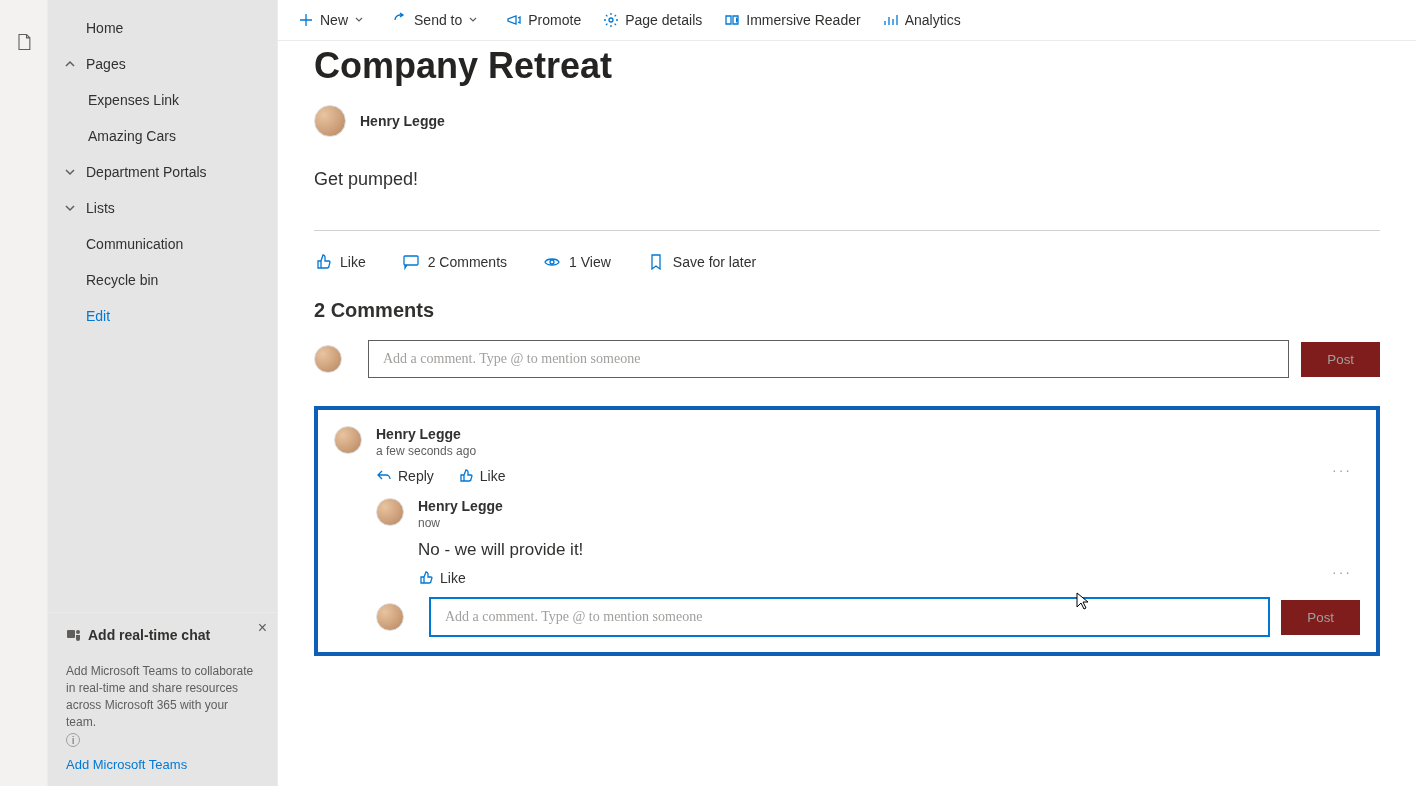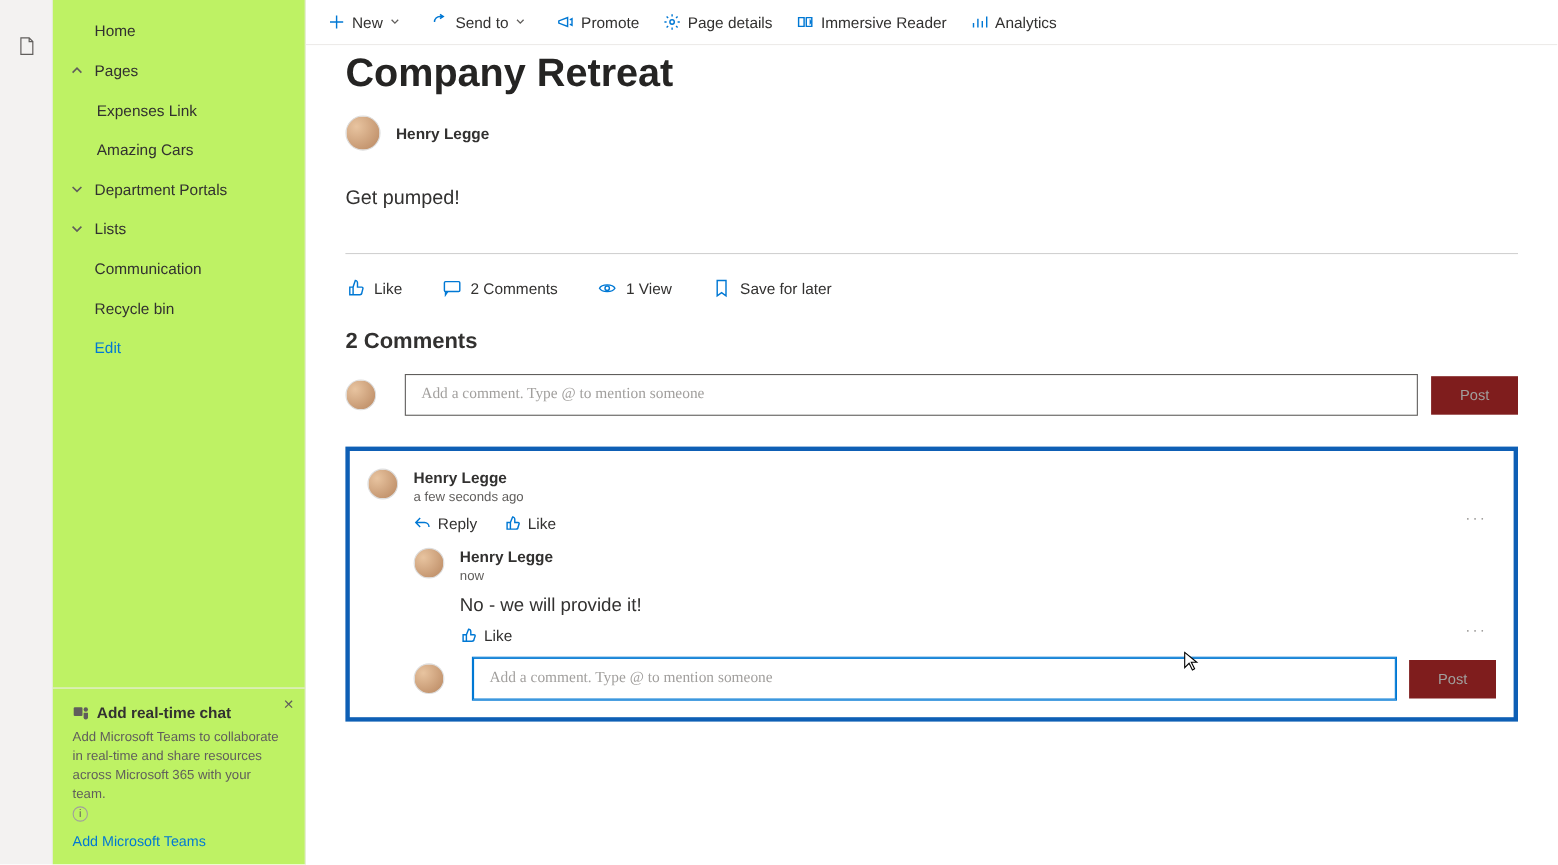--- a/index.html
+++ b/index.html
@@ -1,28 +1,28 @@
 <!DOCTYPE html>
 <html><head>
   <meta charset="utf-8">
   <style>
     * { margin: 0; padding: 0; box-sizing: border-box; }
     body { font-family: "Segoe UI", -apple-system, sans-serif; background: #fff; color: #323130; font-size: 14px; display: flex; height: 786px; overflow: hidden; }
     .rail { width: 48px; background: #f3f2f1; display: flex; justify-content: center; padding-top: 8px; border-right: 1px solid #edebe9; }
     .rail svg { width: 20px; height: 20px; fill: none; stroke: #605e5c; stroke-width: 1.3; margin-top: 24px; }
-    .sidebar { width: 230px; border-right: 1px solid #edebe9; display: flex; flex-direction: column; background: #bef264; }
+    .sidebar { width: 230px; border-right: 1px solid #edebe9; display: flex; flex-direction: column; background: #e5e5e5; }
     .nav { padding: 10px 0; flex: 1; overflow-y: auto; }
     .nav-item { display: flex; align-items: center; padding: 10px 16px; cursor: pointer; color: #323130; }
     .nav-item.sub { padding-left: 40px; }
     .nav-item .chev { width: 12px; height: 12px; margin-right: 10px; stroke: #605e5c; stroke-width: 1.5; fill: none; }
     .nav-item.no-chev { padding-left: 38px; }
     .nav-item.link { color: #0078d4; padding-left: 38px; }
     .promo { border-top: 1px solid #edebe9; position: relative; padding: 14px 18px 14px 18px; }
     .promo-close { position: absolute; top: 6px; right: 10px; cursor: pointer; color: #605e5c; font-size: 16px; }
-    .promo-header { display: flex; align-items: center; font-weight: 600; margin-bottom: 6px; }
+    .promo-header { display: flex; align-items: center; font-weight: 600; margin-bottom: 20px; }
     .promo-header svg { width: 16px; height: 16px; margin-right: 6px; fill: #605e5c; }
     .promo-body { font-size: 12px; color: #605e5c; line-height: 1.4; margin-bottom: 0; }
     .promo-info { width: 14px; height: 14px; border: 1px solid #a19f9d; border-radius: 50%; display: inline-flex; align-items: center; justify-content: center; font-size: 10px; color: #605e5c; margin-bottom: 10px; }
     .promo-link { font-size: 13px; color: #0078d4; cursor: pointer; }
     .center { flex: 1; display: flex; flex-direction: column; overflow-y:auto; }
     .toolbar { display: flex; align-items: center; padding: 6px 10px; border-bottom: 1px solid #edebe9; gap: 2px; }
     .tb-btn { display: flex; align-items: center; padding: 6px 10px; cursor: pointer; border-radius: 2px; color: #323130; }
     .tb-btn svg { width: 16px; height: 16px; margin-right: 6px; stroke: #0078d4; fill: none; stroke-width: 1.3; }
     .tb-btn .chev-sm { width: 10px; height: 10px; margin-left: 6px; stroke: #605e5c; fill:none; stroke-width:1.2;}
     .main { flex: 1; overflow-y: auto; padding: 0 36px 23px 36px; }

